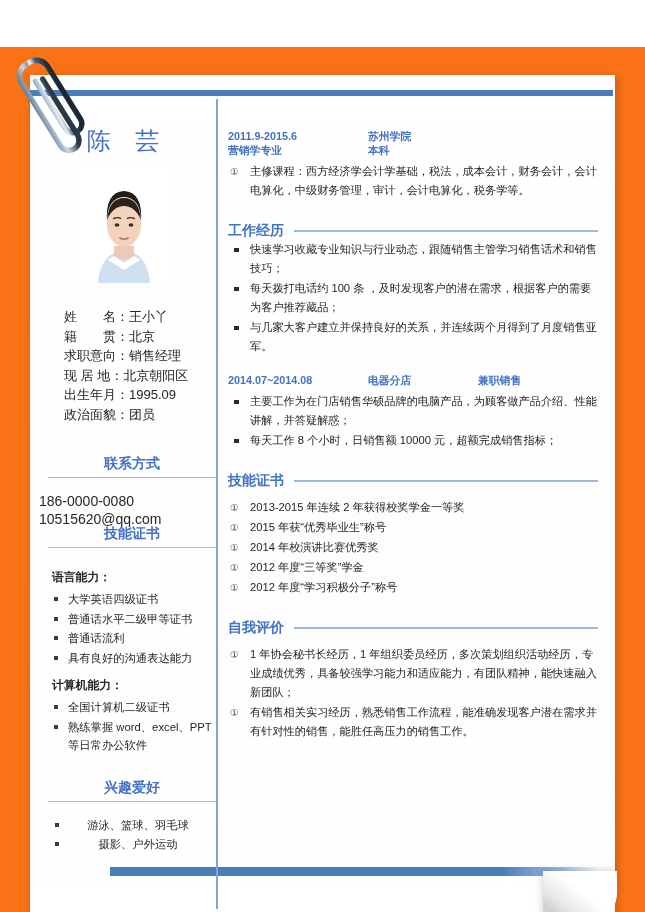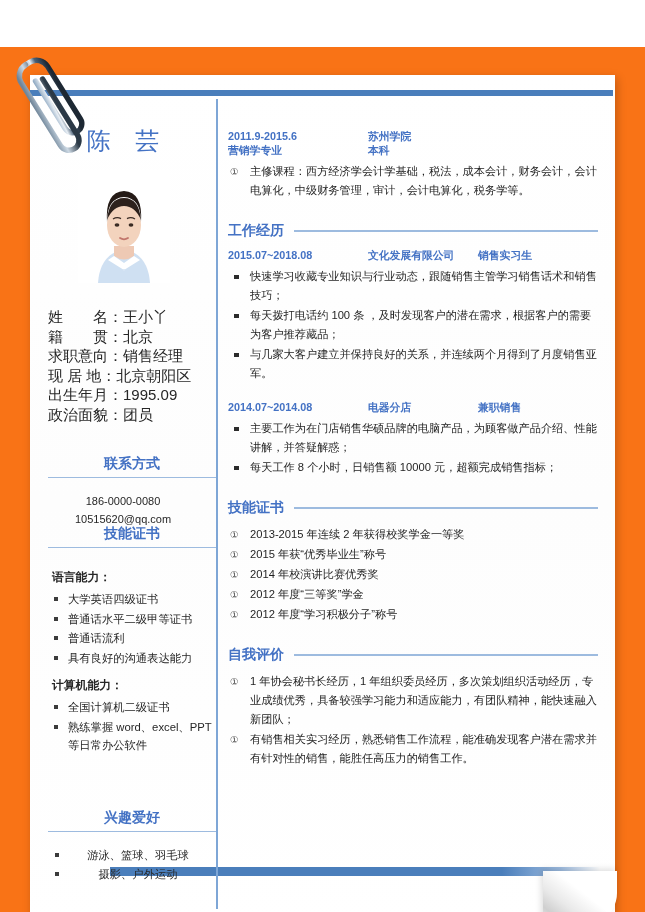--- a/index.html
+++ b/index.html
@@ -28,42 +28,42 @@
   
   .clip{position:absolute;left:8px;top:2px;width:90px;height:120px;}
 
   
   .left{position:absolute;left:0;top:0;width:186px;height:100%;}
   .name{position:absolute;left:0;top:50px;width:186px;text-align:center;
         font-size:24px;color:#4472c4;letter-spacing:9px;font-weight:400;text-indent:9px;}
   .photo{position:absolute;left:48px;top:95px;width:92px;height:113px;overflow:hidden;background:#fff;}
   .photo svg{display:block;}
 
-  .info{position:absolute;left:18px;top:232px;width:160px;
-        font-size:15px;color:#262626;line-height:19.5px;}
+  .info{position:absolute;left:34px;top:232px;width:160px;
+        font-size:13px;color:#262626;line-height:19.5px;}
   .info .row{white-space:nowrap;}
   .info .lbl{display:inline-block;}
 
   .side-head{position:relative;width:168px;margin-left:9px;text-align:center;
              font-size:14px;font-weight:bold;color:#4472c4;}
   .side-head .ul{margin-top:4px;height:1.2px;background:#9dbbdf;}
 
   .contact{position:absolute;left:9px;top:380px;width:168px;}
-  .contact .lines{margin-top:14px;text-align:center;font-size:11px;color:#262626;line-height:18px;}
+  .contact .lines{margin-top:14px;text-align:left;font-size:14px;color:#262626;line-height:18px;}
 
   .certs{position:absolute;left:9px;top:450px;width:168px;}
 
   .skills{position:absolute;left:22px;top:495px;width:165px;font-size:11.3px;color:#262626;}
   .skills .sub{font-weight:bold;margin-bottom:4px;font-size:11.8px;}
   .skills ul{list-style:none;margin:0 0 0 0;padding:0;}
   .skills li{position:relative;padding-left:16px;line-height:18.5px;margin-bottom:1px;}
   .skills li:before{content:"";position:absolute;left:2px;top:7px;width:4px;height:4px;background:#3b3b3b;}
   .skills .gap{height:10px;}
 
-  .hobby{position:absolute;left:9px;top:734px;width:168px;}
+  .hobby{position:absolute;left:9px;top:704px;width:168px;}
   .hobby ul{list-style:none;margin:14px 0 0 14px;padding:0;font-size:11.3px;color:#262626;text-align:center;}
   .hobby li{position:relative;padding-left:16px;line-height:19px;}
   .hobby li:before{content:"";position:absolute;left:2px;top:7px;width:4px;height:4px;background:#3b3b3b;}
 
   
   .right{position:absolute;left:198px;top:0;width:370px;}
   .sec{margin-bottom:4px;}
   .sec-head{display:flex;align-items:center;gap:10px;}
   .sec-head .t{font-size:14px;font-weight:bold;color:#4472c4;white-space:nowrap;}
   .sec-head .line{flex:1;height:1.3px;background:#9dbbdf;}
@@ -195,25 +195,20 @@
 
       <div class="sp18"></div>
 
       <div class="sec">
         <div class="sec-head">
           <div class="t">工作经历</div>
           <div class="line"></div>
         </div>
 
         <div>
-          <div class="meta">
-            <div class="c1">2015.07~2018.08</div>
-            <div class="c2">文化发展有限公司</div>
-            <div class="c3">销售实习生</div>
-          </div>
           <ul class="blist body-txt">
             <li>快速学习收藏专业知识与行业动态，跟随销售主管学习销售话术和销售技巧；</li>
             <li>每天拨打电话约 100 条 ，及时发现客户的潜在需求，根据客户的需要为客户推荐藏品；</li>
             <li>与几家大客户建立并保持良好的关系，并连续两个月得到了月度销售亚军。</li>
           </ul>
         </div>
 
         <div class="sp8"></div>
 
         <div>

